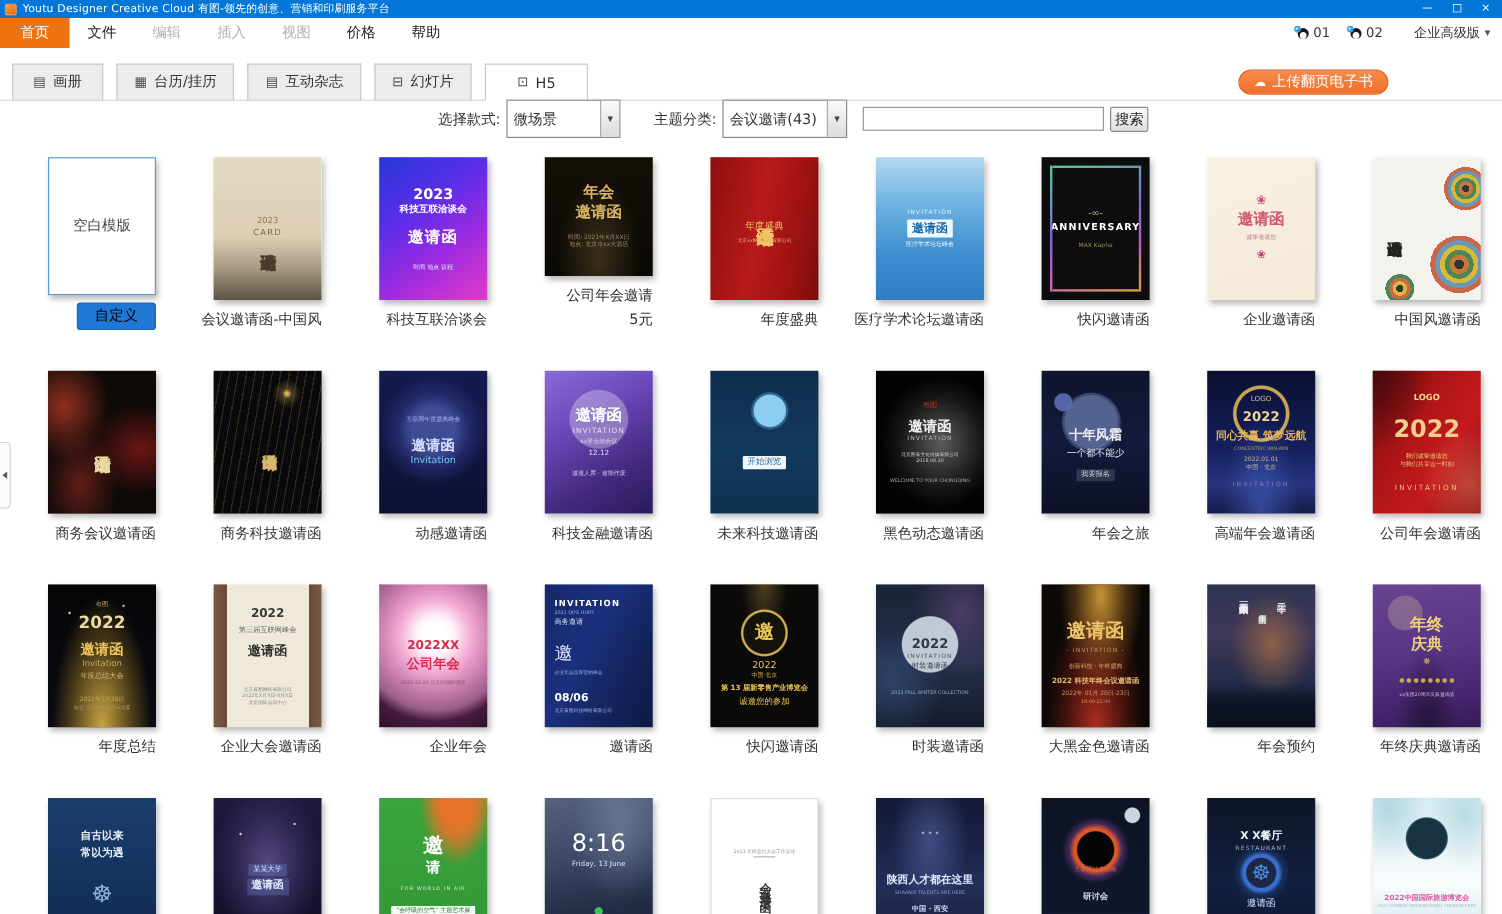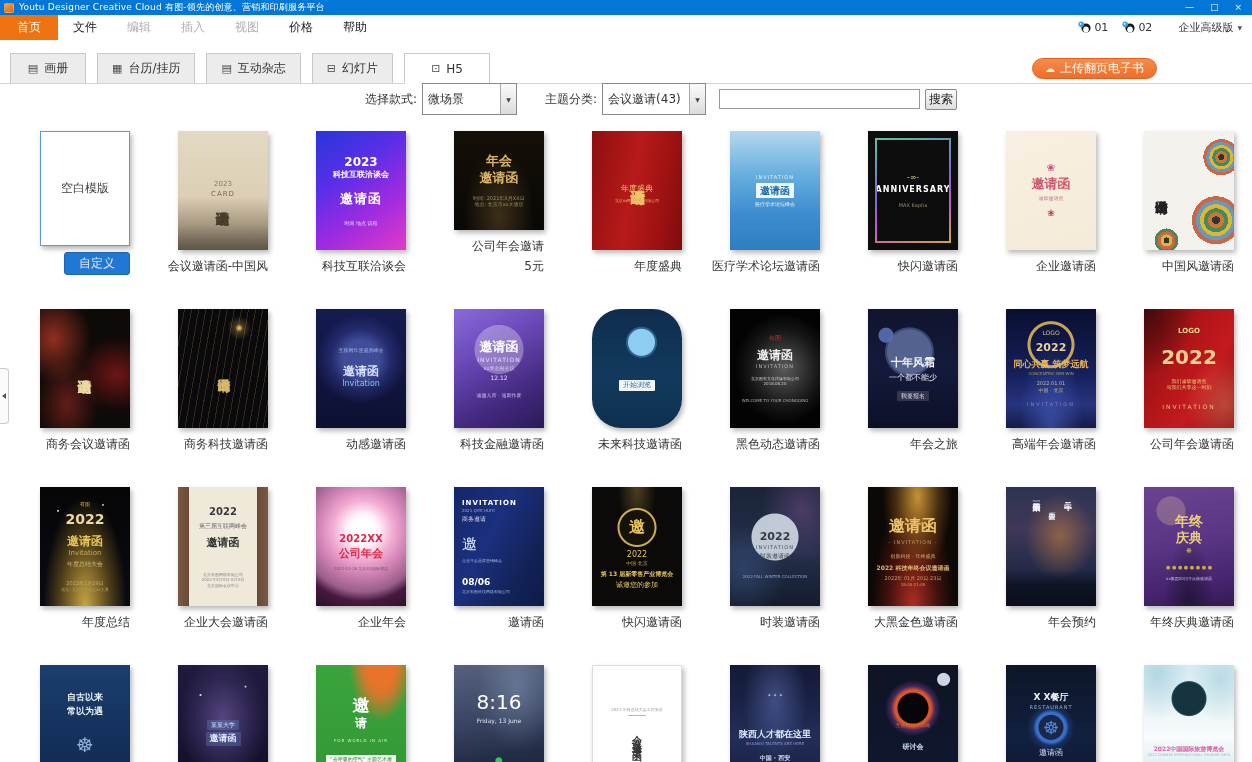--- a/index.html
+++ b/index.html
@@ -41,21 +41,21 @@
   .search-btn { width:32px; height:21px; border:1px solid #888; background:linear-gradient(#fbfbfb,#dedede); font-size:12px; color:#222; border-radius:2px; }
   
   .grid { display:grid; grid-template-columns:repeat(9,90px); column-gap:48px; grid-auto-rows:144px; row-gap:34px; margin:21px 0 0 40px; width:1194px; }
   .cell { display:flex; flex-direction:column; align-items:flex-end; }
   .thumb { position:relative; width:90px; height:120px; display:flex; flex-direction:column; align-items:center; justify-content:center;
     box-shadow:2px 3px 5px rgba(0,0,0,.28); overflow:hidden; text-align:center; cursor:pointer; }
   .frame { position:absolute; inset:7px; border:2px solid; pointer-events:none; }
   .tl { display:block; line-height:1.3; max-width:86px; }
   .tlabel { margin-top:8px; font-size:12px; color:#333; white-space:nowrap; }
   .tsub { margin-top:3px; font-size:12px; color:#333; }
-  .custom-btn { margin-top:6px; background:#2178d4; border:1px solid #1a66b8; color:#e5e5e5; font-size:12px; padding:2px 14px; border-radius:3px; cursor:pointer; }
+  .custom-btn { margin-top:6px; background:#2178d4; border:1px solid #1a66b8; color:#000000; font-size:12px; padding:2px 14px; border-radius:3px; cursor:pointer; }
   
   .left-handle { position:absolute; left:0; top:368px; width:9px; height:56px; background:#fbfbfb; border:1px solid #ccc; border-left:none; border-radius:0 4px 4px 0; display:flex; align-items:center; justify-content:center; }
   .left-handle .tri { width:0; height:0; border-top:3px solid transparent; border-bottom:3px solid transparent; border-right:4px solid #555; }
 </style>
 </head>
 <body>
 
 <div class="titlebar">
   <div class="app-icon"></div>
   <span class="win-title">Youtu Designer Creative Cloud 有图-领先的创意、营销和印刷服务平台</span>
@@ -241,21 +241,21 @@
       <div class="thumb" style="background: radial-gradient(circle at 50% 34%, rgba(255, 255, 255, 0.3) 0px, rgba(255, 255, 255, 0.3) 24px, transparent 25px), linear-gradient(150deg, rgb(138, 106, 216) 0%, rgb(106, 72, 184) 35%, rgb(68, 42, 128) 70%, rgb(42, 26, 88) 100%);">
         <span class="tl" style="color: rgb(255, 255, 255); font-size: 13px; font-weight: bold;">邀请函</span>
         <span class="tl" style="color: rgb(232, 224, 255); font-size: 6px; letter-spacing: 1px;">INVITATION</span>
         <span class="tl" style="color: rgb(216, 204, 244); font-size: 5px; margin-top: 2px;">xx界金融会议</span>
         <span class="tl" style="color: rgb(232, 224, 255); font-size: 6px; margin-top: 2px;">12.12</span>
         <span class="tl" style="color: rgb(202, 188, 240); font-size: 5px; margin-top: 10px;">诚邀人席 · 逾期作废</span>
       </div>
       <div class="tlabel">科技金融邀请函</div>
     </div>
     <div class="cell">
-      <div class="thumb" style="background: radial-gradient(circle at 55% 28%, rgb(142, 205, 242) 0px, rgb(142, 205, 242) 13px, rgb(45, 98, 142) 14px, rgb(45, 98, 142) 15px, transparent 16px), linear-gradient(rgb(15, 44, 78) 0%, rgb(18, 58, 94) 55%, rgb(14, 48, 80) 100%); border-radius: 29px;">
+      <div class="thumb" style="background: radial-gradient(circle at 55% 28%, rgb(142, 205, 242) 0px, rgb(142, 205, 242) 13px, rgb(45, 98, 142) 14px, rgb(45, 98, 142) 15px, transparent 16px), linear-gradient(rgb(15, 44, 78) 0%, rgb(18, 58, 94) 55%, rgb(14, 48, 80) 100%);">
         <span class="tl" style="color: rgb(42, 106, 154); font-size: 7px; background: rgb(240, 246, 250); padding: 1px 4px; border-radius: 1px; margin-top: 34px;">开始浏览</span>
       </div>
       <div class="tlabel">未来科技邀请函</div>
     </div>
     <div class="cell">
       <div class="thumb" style="background: radial-gradient(at 60% 50%, rgba(255, 255, 255, 0.35), rgba(255, 255, 255, 0.08) 45%, transparent 65%), rgb(3, 3, 3);">
         <span class="tl" style="color: rgb(200, 48, 40); font-size: 6px;">有图</span>
         <span class="tl" style="color: rgb(240, 240, 240); font-size: 12px; font-weight: bold; margin-top: 6px;">邀请函</span>
         <span class="tl" style="color: rgb(184, 184, 184); font-size: 5px; letter-spacing: 1px;">INVITATION</span>
         <span class="tl" style="color: rgb(204, 204, 204); font-size: 4px; margin-top: 6px;">北京图有文化传媒有限公司</span>

